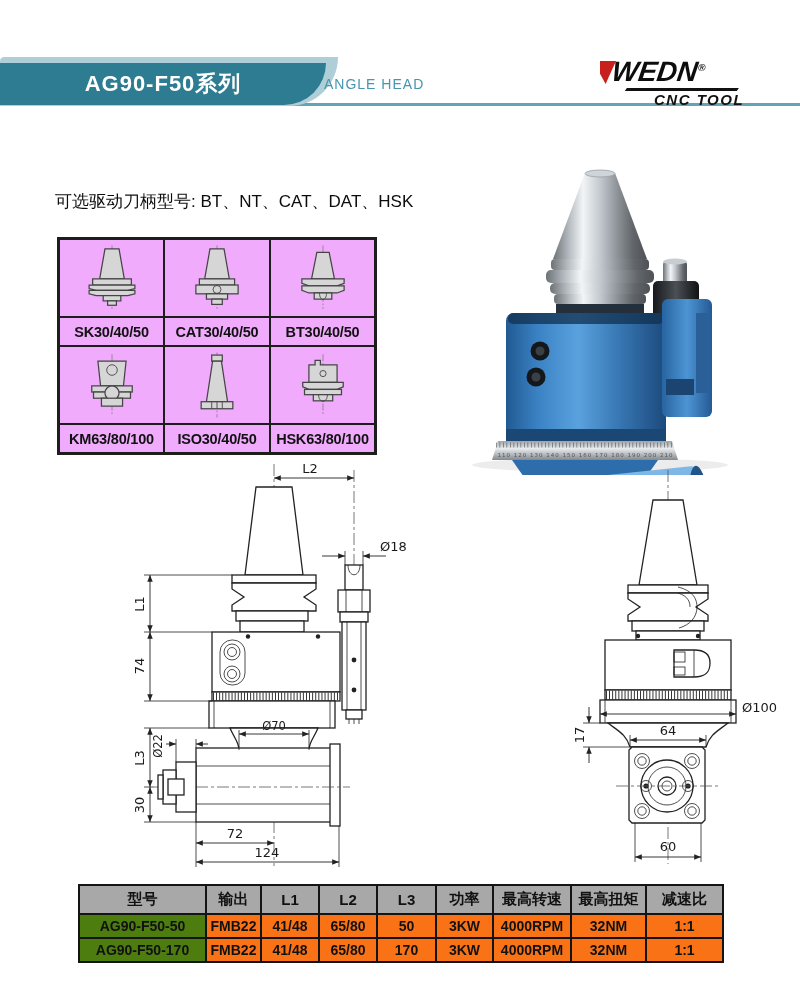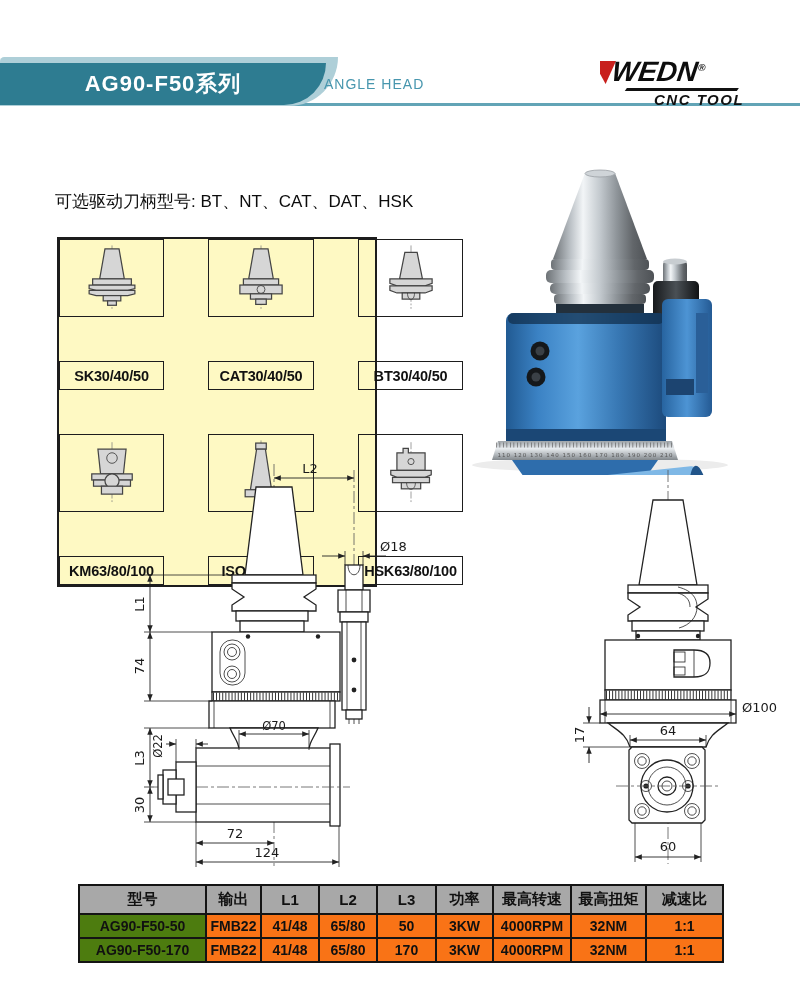--- a/index.html
+++ b/index.html
@@ -21,21 +21,21 @@
   .logo-reg{font-size:10px;vertical-align:super;font-style:normal;}
   .logo-rule{position:absolute;left:26px;top:32px;width:112px;height:2.5px;background:#111;transform:skewX(-35deg);}
   .logo-sub{position:absolute;left:54px;top:35px;font-style:italic;font-weight:bold;font-size:15px;
             letter-spacing:1.5px;color:#111;white-space:nowrap;}
 
   
   .intro{position:absolute;left:55px;top:190px;font-size:17px;color:#0c0c0c;}
 
   
   .holder-grid{position:absolute;left:57px;top:237px;width:316px;display:grid;
-               grid-template-columns:105px 106px 105px;border:2px solid #1d1d1d;background:#fef9c3;gap:44px;}
+               grid-template-columns:105px 106px 105px;border:2px solid #1d1d1d;background:#f0abfc;}
   .hg-img{height:76px;border:1px solid #1d1d1d;display:flex;align-items:center;justify-content:center;}
   .hg-label{height:27px;border:1px solid #1d1d1d;display:flex;align-items:center;justify-content:center;
             font-weight:bold;font-size:14.5px;letter-spacing:-0.2px;white-space:nowrap;}
 
   
   .photo{position:absolute;left:450px;top:163px;width:320px;height:312px;}
   .ldraw{position:absolute;left:128px;top:458px;width:290px;height:420px;}
   .rdraw{position:absolute;left:568px;top:462px;width:260px;height:410px;}
 
   .ol{stroke:#222;stroke-width:1.3;fill:#fff;}

